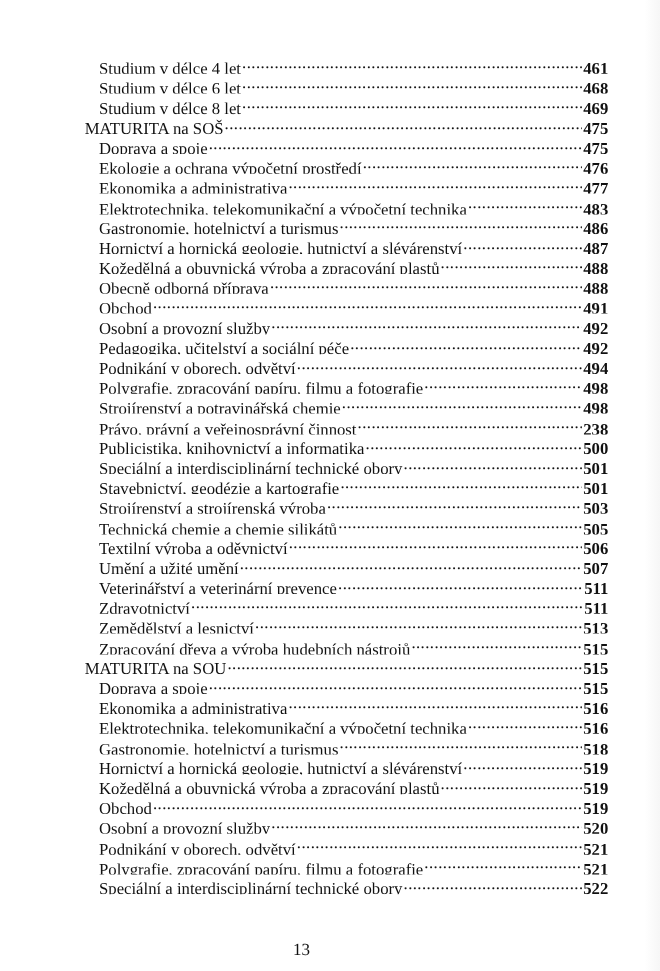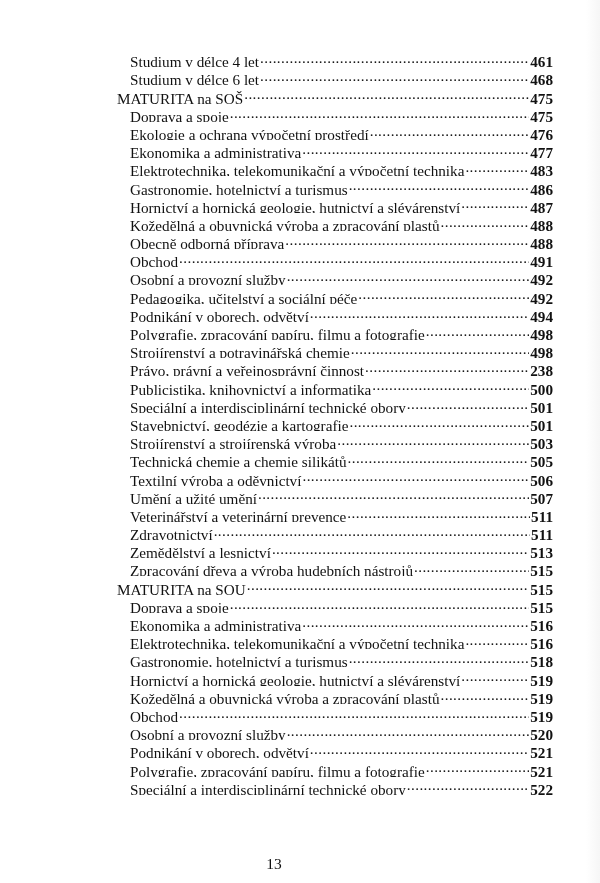--- a/index.html
+++ b/index.html
@@ -32,21 +32,20 @@
       list-style: none;
     }
     .toc-entry {
       display: flex;
       align-items: baseline;
       height: 18.2px;
       line-height: 18.2px;
       font-size: 15.2px;
       white-space: nowrap;
       overflow: hidden;
-      margin-left: 40px;
     }
     .toc-entry.level-1 { padding-left: 0; }
     .toc-entry.level-2 { padding-left: 13px; }
     .toc-title {
       flex: 0 0 auto;
       padding-right: 1px;
     }
     .toc-leader {
       flex: 1 1 auto;
       overflow: hidden;
@@ -91,20 +90,25 @@
       <li class="toc-entry level-2">
         <span class="toc-title">Studium v délce 4 let</span>
         <span class="toc-leader"></span>
         <span class="toc-page">461</span>
       </li>
       <li class="toc-entry level-2">
         <span class="toc-title">Studium v délce 6 let</span>
         <span class="toc-leader"></span>
         <span class="toc-page">468</span>
       </li>
+      <li class="toc-entry level-2">
+        <span class="toc-title">Studium v délce 8 let</span>
+        <span class="toc-leader"></span>
+        <span class="toc-page">469</span>
+      </li>
       <li class="toc-entry level-1">
         <span class="toc-title">MATURITA na SOŠ</span>
         <span class="toc-leader"></span>
         <span class="toc-page">475</span>
       </li>
       <li class="toc-entry level-2">
         <span class="toc-title">Doprava a spoje</span>
         <span class="toc-leader"></span>
         <span class="toc-page">475</span>
       </li>

